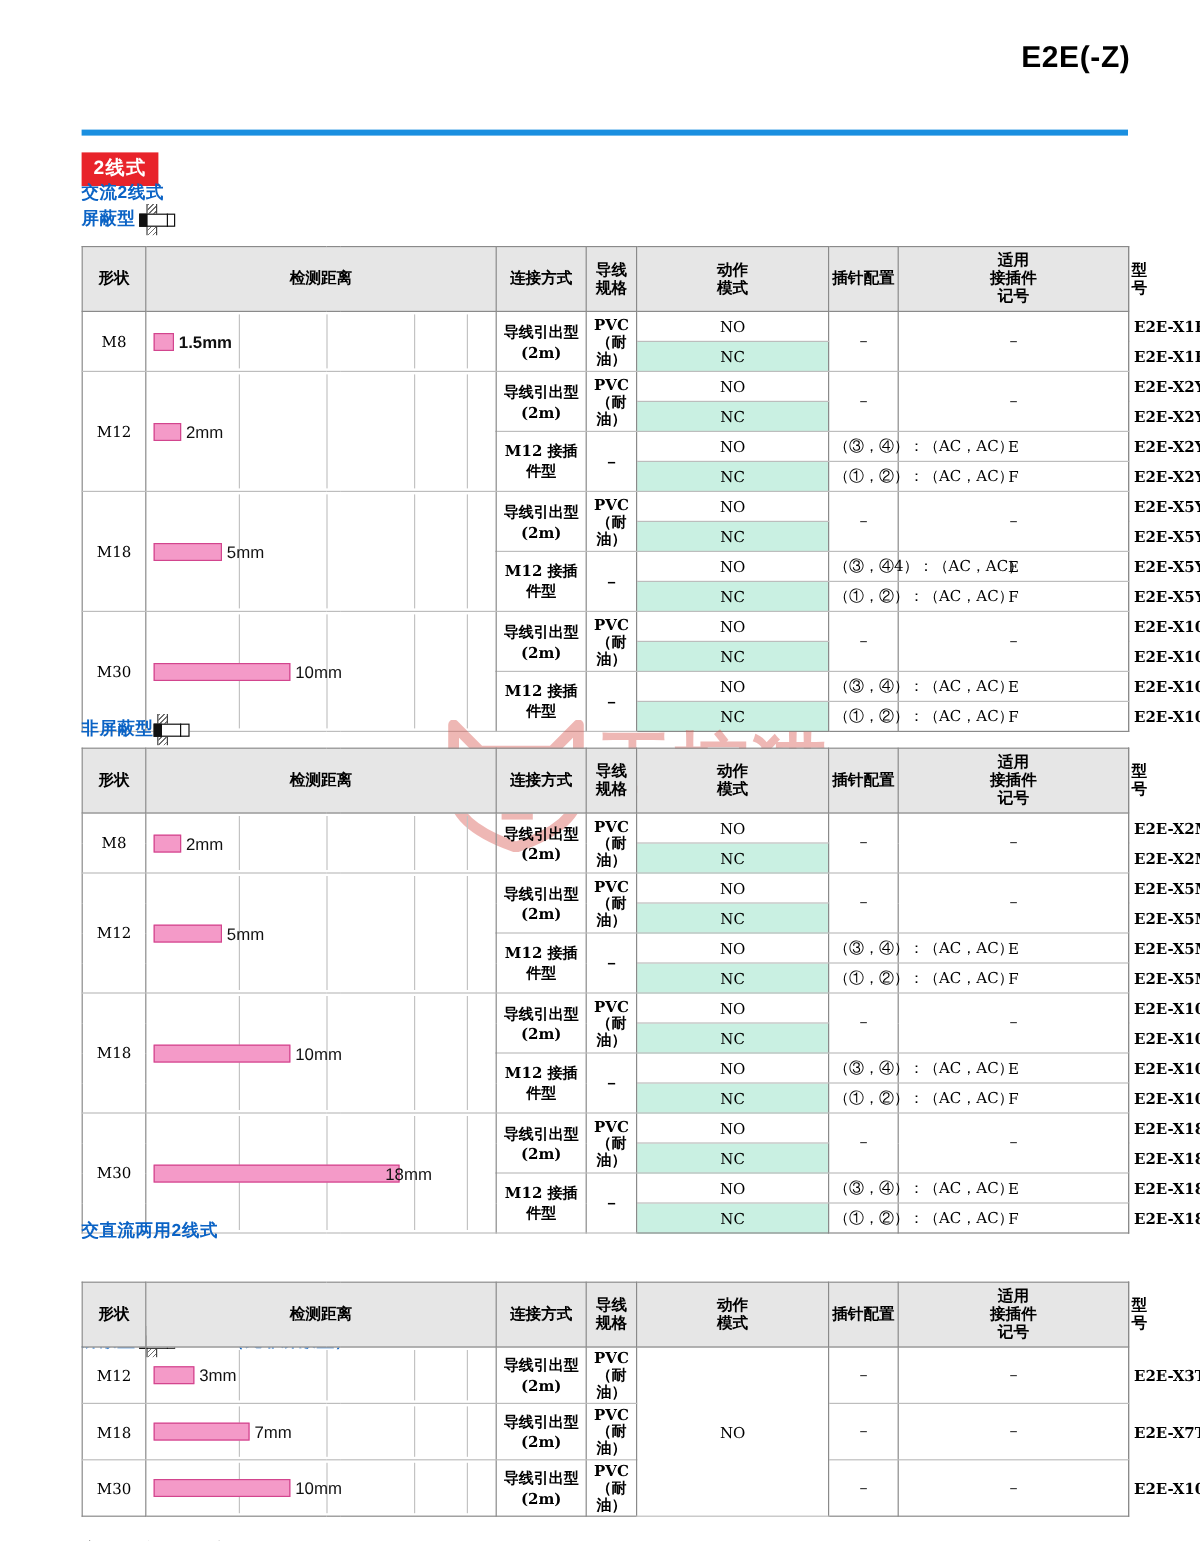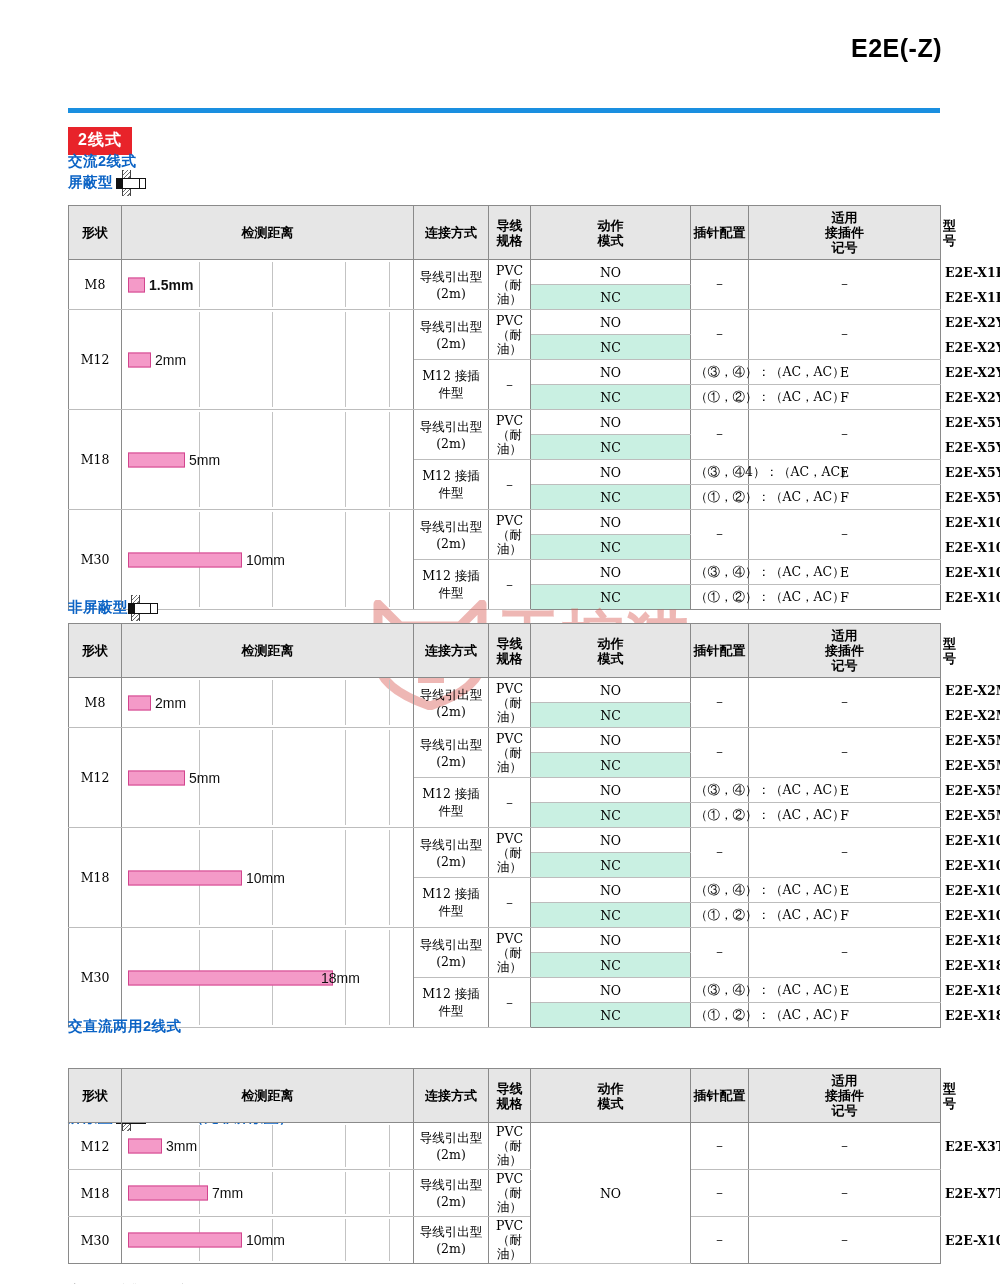--- a/index.html
+++ b/index.html
@@ -82,21 +82,21 @@
     font-size:12.5px;
     padding:2px 4px;
     text-align:center;
     height:20px;
     font-family:"DejaVu Serif","Liberation Serif",serif;
   }
   table.spec tr.grp-top > td{border-top:1px solid #8a8a8a;}
   table.spec tr.last > td{border-bottom:1px solid #8a8a8a;}
 
   td.shape{font-size:12.5px;font-family:"DejaVu Serif",serif;}
-  td.conn,td.wire{text-align:left;padding-left:10px;font-size:12.5px;}
+  td.conn,td.wire{text-align:left;padding-left:10px;font-size:12.5px;font-weight:bold;}
   td.wire{line-height:14px;padding-left:8px;}
   td.mode{font-size:12px;font-family:"DejaVu Serif",serif;}
   td.mode.nc{background:#c9f0e2;}
   td.pin{font-size:12px;letter-spacing:0px;white-space:nowrap;}
   td.sym{font-size:12.5px;}
   td.model{
     text-align:left;padding-left:10px;
     font-family:"Liberation Sans","DejaVu Sans",sans-serif;
     font-weight:bold;font-size:12.5px;white-space:nowrap;
   }

